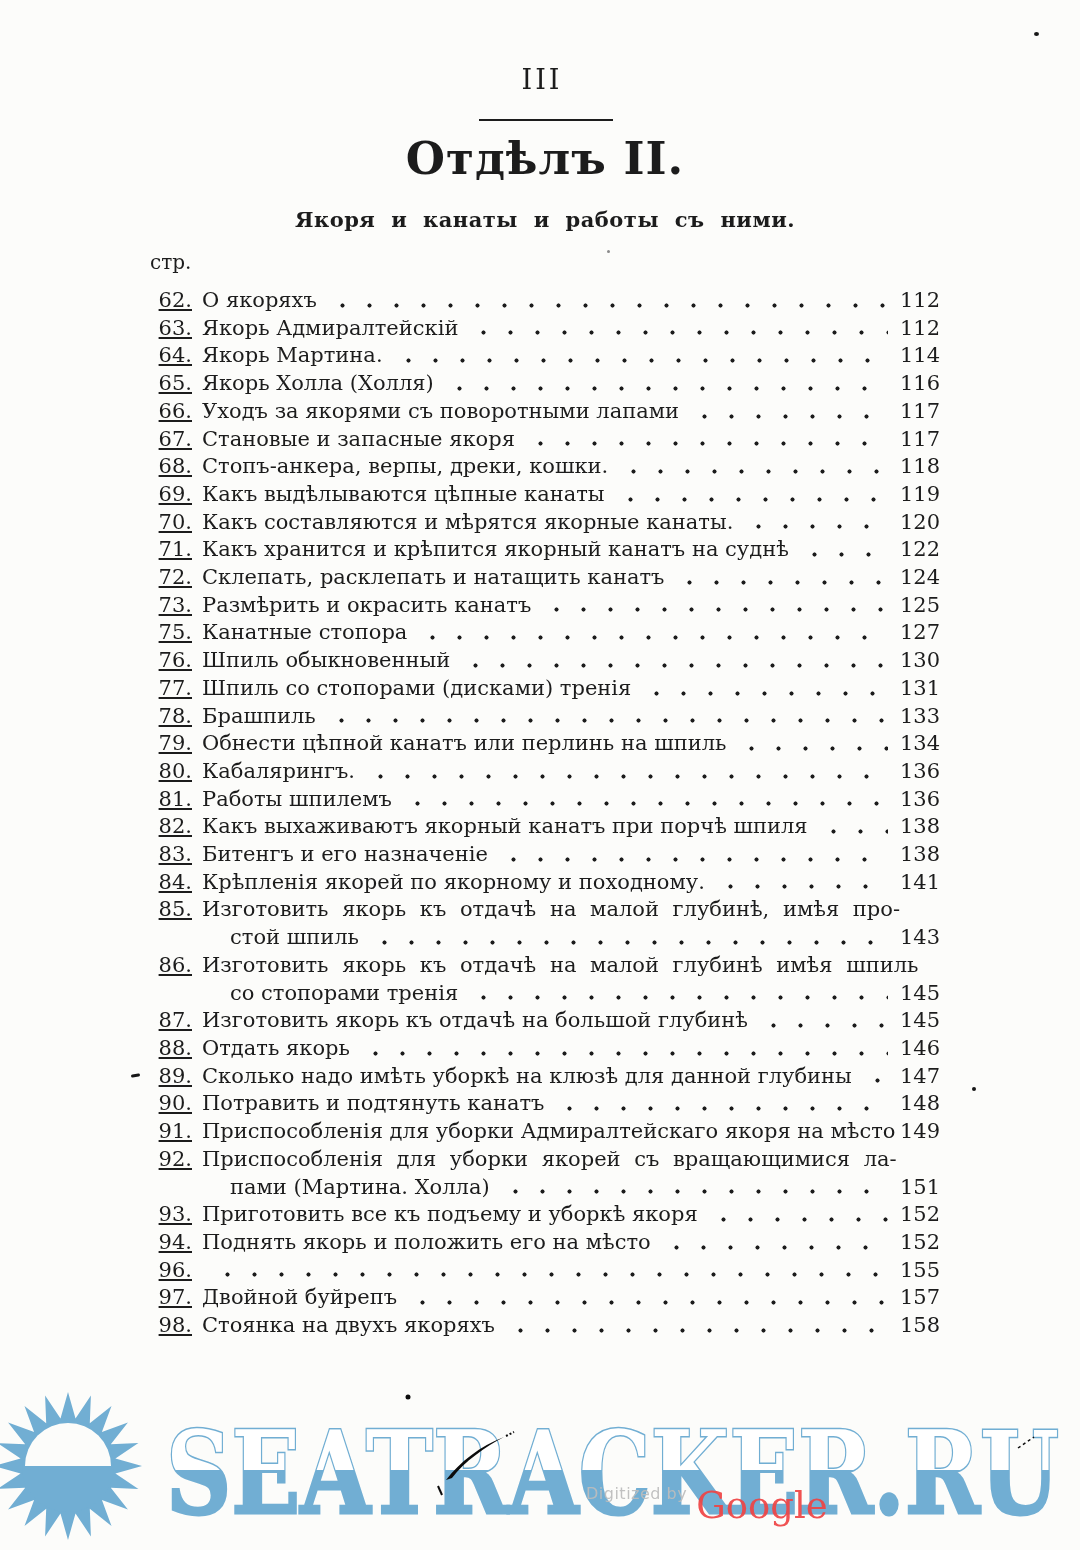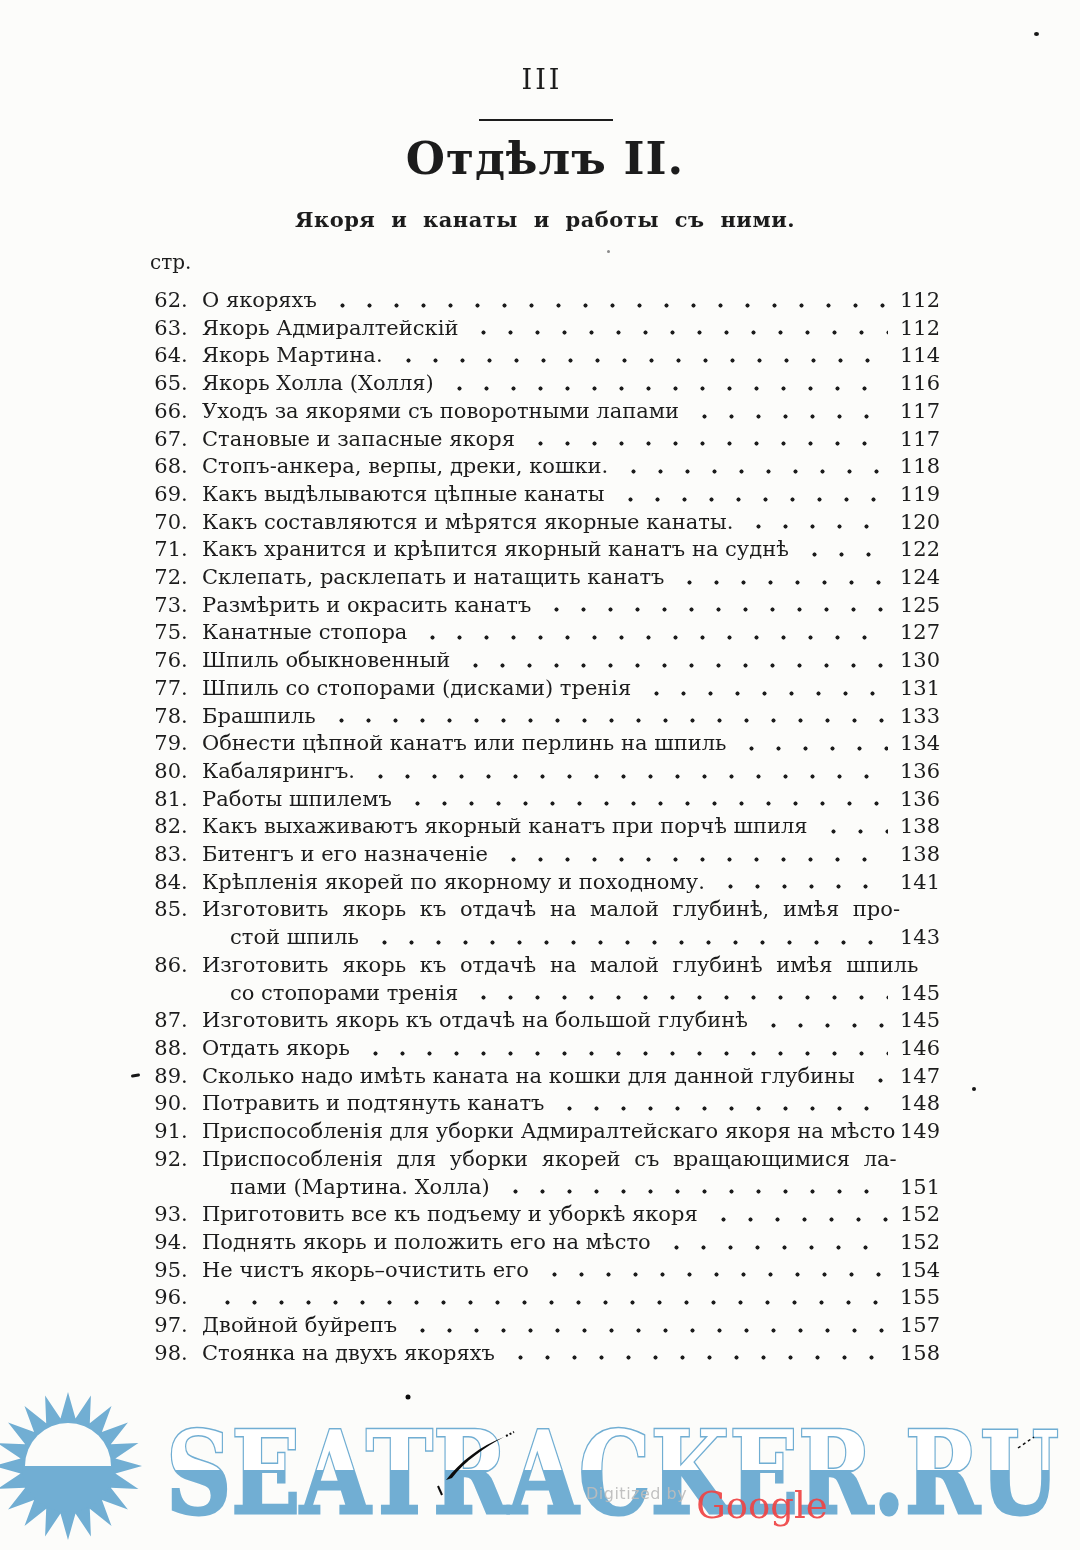--- a/index.html
+++ b/index.html
@@ -25,21 +25,21 @@
   }
   .page-col-header{
     position:absolute;top:250px;left:150px;width:790px;text-align:left;
     font-size:20px;
   }
   .toc{
     position:absolute;top:287px;left:150px;width:790px;
     font-size:21px;line-height:27.7px;
   }
   .row{display:flex;}
-  .num{flex:0 0 52px;box-sizing:border-box;text-align:center;padding-right:10px;}
+  .num{flex:0 0 52px;box-sizing:border-box;text-align:right;padding-right:10px;text-decoration:underline;}
   .text{flex:0 1 auto;min-width:0;white-space:nowrap;}
   .text.spread{word-spacing:7px;}
   .text.cont{margin-left:28px;}
   .leader{
     flex:1 1 0;min-width:0;margin:0 8px 0 12px;
     background-image:radial-gradient(circle at 3.5px 3.5px,#1b1b1b 1.75px,transparent 2.35px);
     background-size:27px 7px;background-repeat:repeat-x;
     background-position:10px calc(100% - 6px);
   }
   .page{flex:0 0 auto;min-width:44px;text-align:right;}
@@ -223,21 +223,21 @@
       <span class="page">145</span>
     </div>
     <div class="row">
       <span class="num">88.</span>
       <span class="text">Отдать якорь</span>
       <span class="leader"></span>
       <span class="page">146</span>
     </div>
     <div class="row">
       <span class="num">89.</span>
-      <span class="text">Сколько надо имѣть каната на кошки для данной глубины</span>
+      <span class="text">Сколько надо имѣть уборкѣ на клюзѣ для данной глубины</span>
       <span class="leader"></span>
       <span class="page">147</span>
     </div>
     <div class="row">
       <span class="num">90.</span>
       <span class="text">Потравить и подтянуть канатъ</span>
       <span class="leader"></span>
       <span class="page">148</span>
     </div>
     <div class="row">
@@ -260,26 +260,20 @@
       <span class="num">93.</span>
       <span class="text">Приготовить все къ подъему и уборкѣ якоря</span>
       <span class="leader"></span>
       <span class="page">152</span>
     </div>
     <div class="row">
       <span class="num">94.</span>
       <span class="text">Поднять якорь и положить его на мѣсто</span>
       <span class="leader"></span>
       <span class="page">152</span>
-    </div>
-    <div class="row">
-      <span class="num">95.</span>
-      <span class="text">Не чистъ якорь–очистить его</span>
-      <span class="leader"></span>
-      <span class="page">154</span>
     </div>
     <div class="row">
       <span class="num">96.</span>
       <span class="leader"></span>
       <span class="page">155</span>
     </div>
     <div class="row">
       <span class="num">97.</span>
       <span class="text">Двойной буйрепъ</span>
       <span class="leader"></span>

